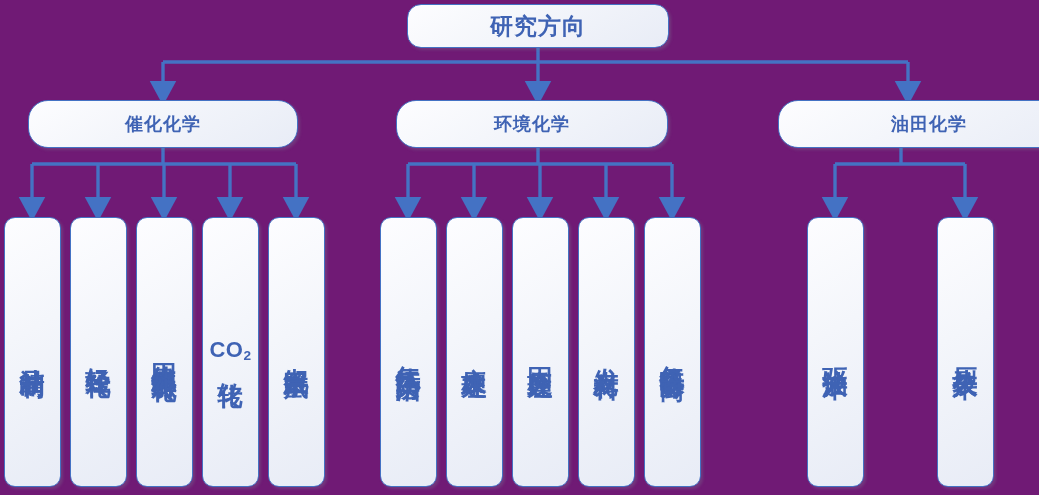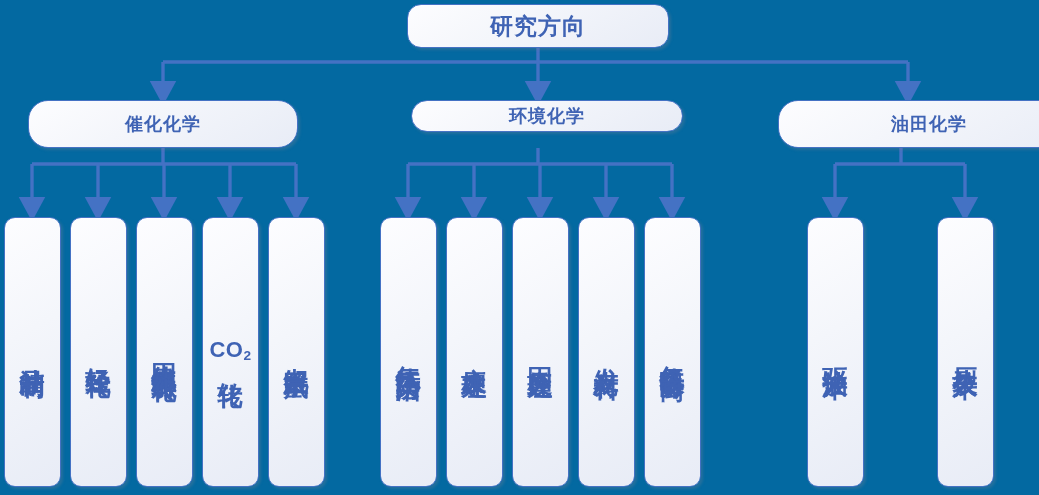--- a/index.html
+++ b/index.html
@@ -7,21 +7,21 @@
     padding: 0;
     background: #ffffff;
   }
   body {
     font-family: "Liberation Sans", "DejaVu Sans", sans-serif;
   }
   #canvas {
     position: relative;
     width: 1039px;
     height: 495px;
-    background: #0369a1;
+    background: #701a75;
     overflow: hidden;
   }
 
   
   #connectors {
     position: absolute;
     left: 0;
     top: 0;
     width: 1039px;
     height: 495px;
@@ -137,21 +137,21 @@
     </g>
   </svg>
 
   <div class="node root" id="root-node" style="left: 407px; top: 4px; width: 262px; height: 44px;">
     <span>研究方向</span>
   </div>
 
   <div class="node branch" id="branch-0" style="left: 28px; top: 100px; width: 270px; height: 48px;">
     <span>催化化学</span>
   </div>
-  <div class="node branch" id="branch-1" style="left: 411px; top: 100px; width: 272px; height: 32px;">
+  <div class="node branch" id="branch-1" style="left: 396px; top: 100px; width: 272px; height: 48px;">
     <span>环境化学</span>
   </div>
   <div class="node branch" id="branch-2" style="left: 778px; top: 100px; width: 302px; height: 48px;">
     <span>油田化学</span>
   </div>
 
   <div id="leaf-layer">
       <div class="node leaf" style="left: 4px; top: 217px; width: 57px; height: 270px;">
         <div class="leaf-text">油品精制</div>
       </div>

